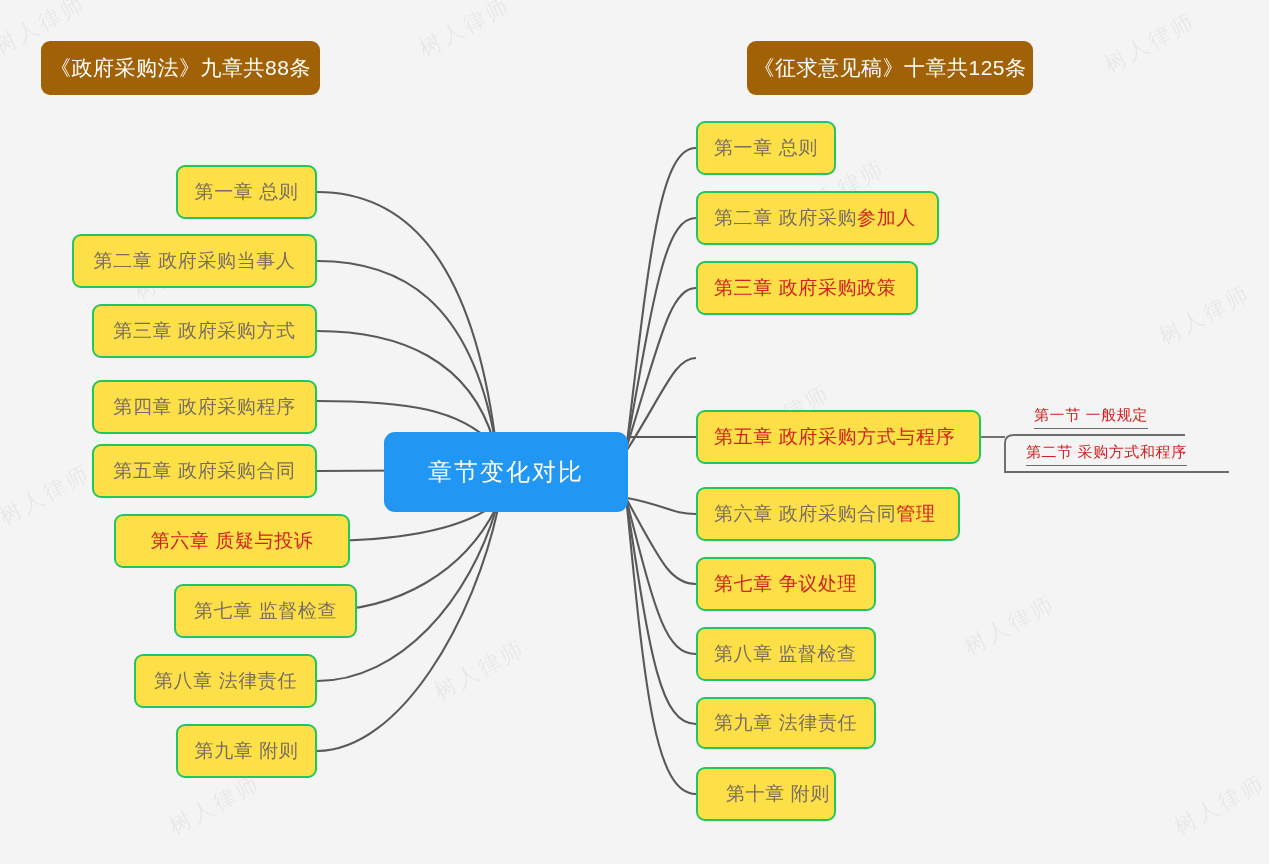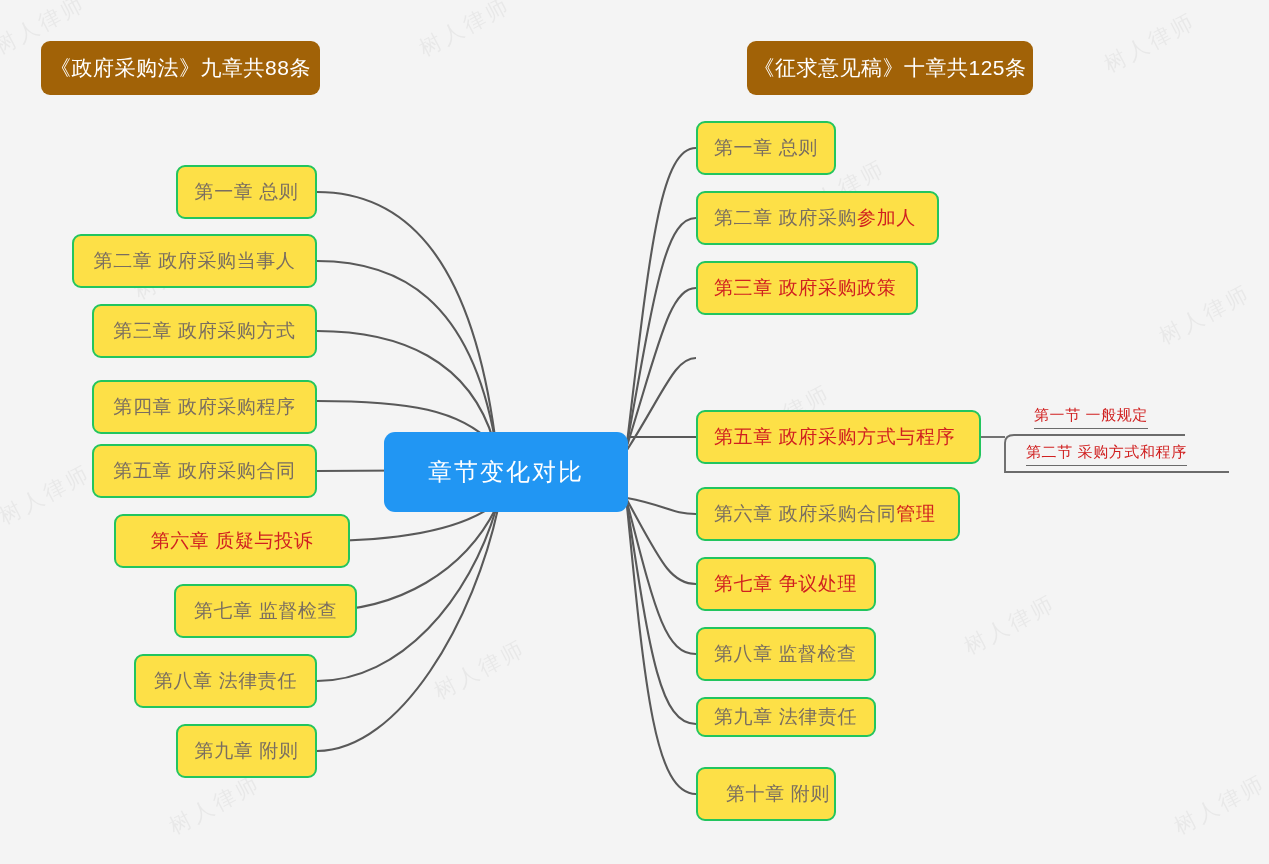--- a/index.html
+++ b/index.html
@@ -181,21 +181,21 @@
   <div class="node right" style="left:696px; top:487px; width:264px; height:54px;">
     <span>第六章 政府采购合同</span>
       <span class="red">管理</span>
   </div>
   <div class="node right allred" style="left:696px; top:557px; width:180px; height:54px;">
     <span>第七章 争议处理</span>
   </div>
   <div class="node right" style="left:696px; top:627px; width:180px; height:54px;font-family:Liberation Serif, serif;">
     <span>第八章 监督检查</span>
   </div>
-  <div class="node right" style="left:696px; top:697px; width:180px; height:40px;">
+  <div class="node right" style="left:696px; top:697px; width:180px; height:52px;">
     <span>第九章 法律责任</span>
   </div>
   <div class="node right" style="left:696px; top:767px; width:140px; height:54px;padding-left:28px;">
     <span>第十章 附则</span>
   </div>
 
   <div class="leaf" style="left:1034px; top:406px;">第一节 一般规定</div>
   <div class="leaf" style="left:1026px; top:443px;">第二节 采购方式和程序</div>
 
 </div>

